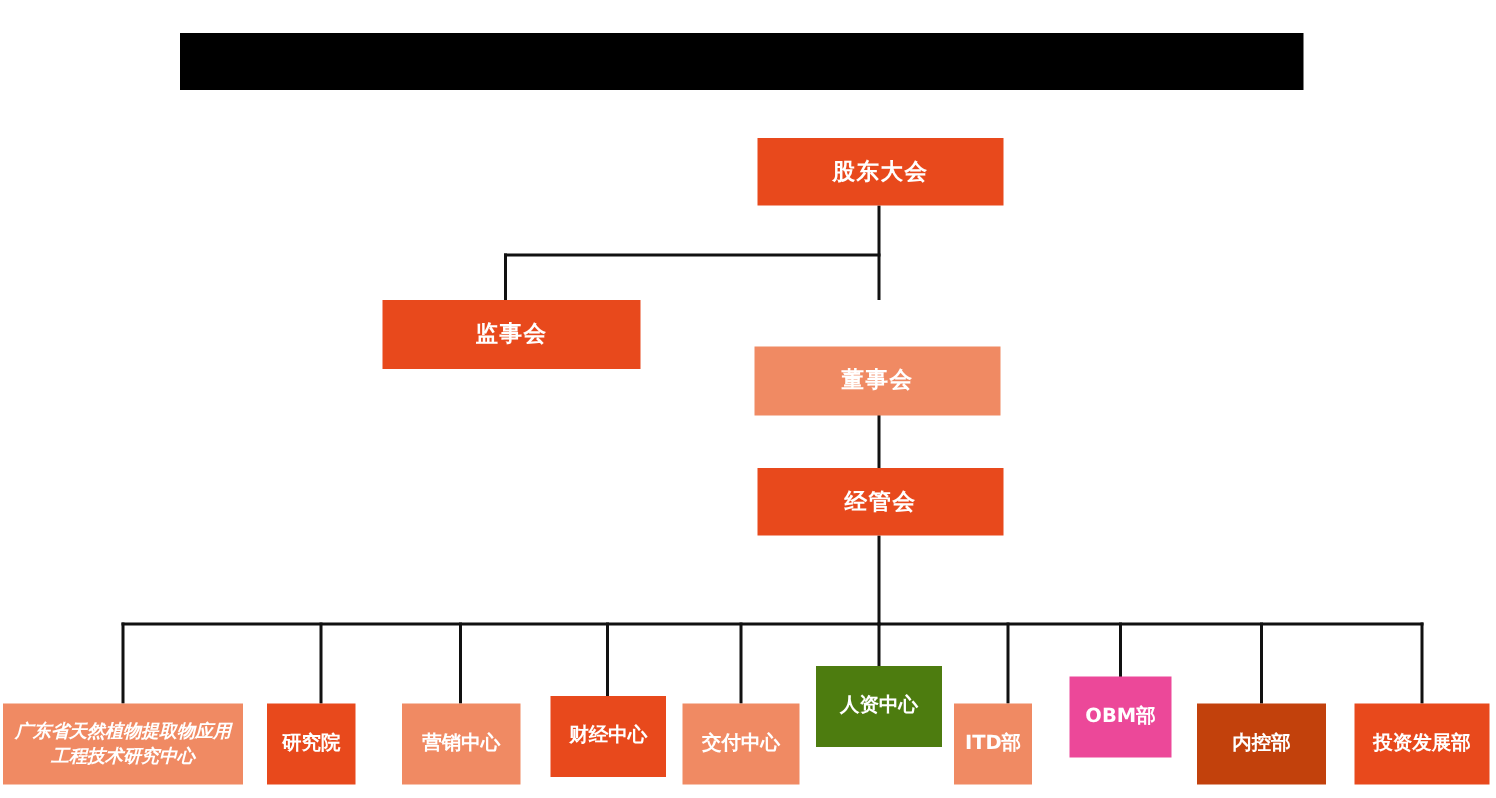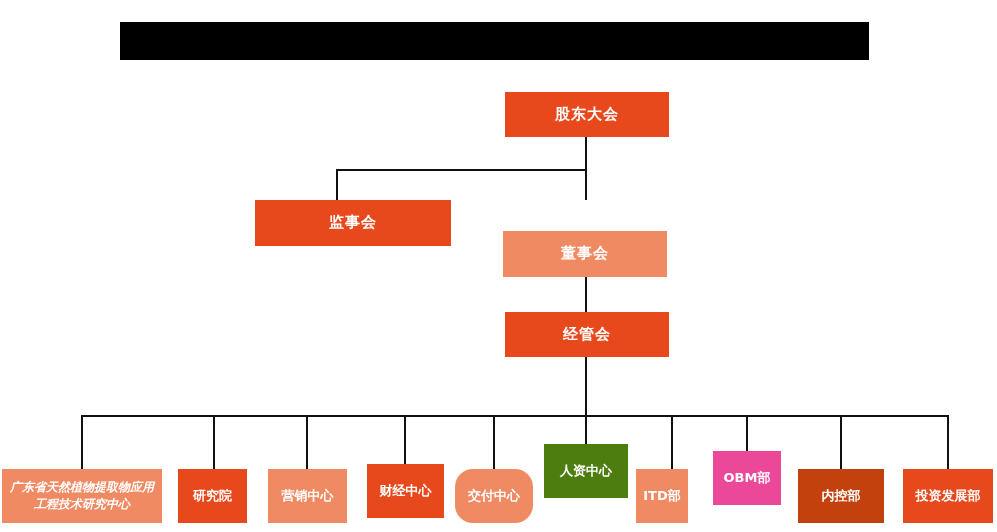--- a/index.html
+++ b/index.html
@@ -64,49 +64,49 @@
   <div class="vline" style="left: 585px; top: 415px; width: 2px; height: 54px; background: rgb(17, 17, 17);"></div>
   <div class="vline" style="left: 671px; top: 415px; width: 2px; height: 54px; background: rgb(17, 17, 17);"></div>
   <div class="vline" style="left: 746px; top: 415px; width: 2px; height: 54px; background: rgb(17, 17, 17);"></div>
   <div class="vline" style="left: 840px; top: 415px; width: 2px; height: 54px; background: rgb(17, 17, 17);"></div>
   <div class="vline" style="left: 947px; top: 415px; width: 2px; height: 54px; background: rgb(17, 17, 17);"></div>
 
   <div class="node node-lg" style="left: 505px; top: 92px; width: 164px; height: 45px; background: rgb(232, 73, 28);">
     <span>股东大会</span>
   </div>
 
-  <div class="node node-lg" style="left: 255px; top: 200px; width: 196px; height: 46px; background: rgb(232, 73, 28);">
+  <div class="node node-lg" style="left: 255px; top: 200px; width: 172px; height: 46px; background: rgb(232, 73, 28);">
     <span>监事会</span>
   </div>
 
   <div class="node node-lg" style="left: 503px; top: 200px; width: 164px; height: 46px; background: rgb(240, 138, 99); margin-top: 31px;">
     <span>董事会</span>
   </div>
 
   <div class="node node-lg" style="left: 505px; top: 312px; width: 164px; height: 45px; background: rgb(232, 73, 28);">
     <span>经管会</span>
   </div>
 
   <div class="node node-xs" style="left: 2px; top: 469px; width: 160px; height: 54px; background: rgb(240, 138, 99);">
     <span>广东省天然植物提取物应用工程技术研究中心</span>
   </div>
 
-  <div class="node node-sm" style="left: 178px; top: 469px; width: 69px; height: 54px; background: rgb(232, 73, 28);">
+  <div class="node node-sm" style="left: 178px; top: 469px; width: 59px; height: 54px; background: rgb(232, 73, 28);">
     <span>研究院</span>
   </div>
 
   <div class="node node-sm" style="left: 268px; top: 469px; width: 79px; height: 54px; background: rgb(240, 138, 99);">
     <span>营销中心</span>
   </div>
 
   <div class="node node-sm" style="left: 367px; top: 464px; width: 77px; height: 54px; background: rgb(232, 73, 28);">
     <span>财经中心</span>
   </div>
 
-  <div class="node node-sm" style="left: 455px; top: 469px; width: 78px; height: 54px; background: rgb(240, 138, 99); border-radius: 18px;">
+  <div class="node node-sm" style="left: 455px; top: 469px; width: 78px; height: 54px; background: rgb(240, 138, 99);">
     <span>交付中心</span>
   </div>
 
   <div class="node node-sm" style="left: 544px; top: 444px; width: 84px; height: 54px; background: #4d7c0f;">
     <span>人资中心</span>
   </div>
 
   <div class="node node-sm" style="left: 636px; top: 469px; width: 52px; height: 54px; background: rgb(240, 138, 99);">
     <span>ITD部</span>
   </div>

